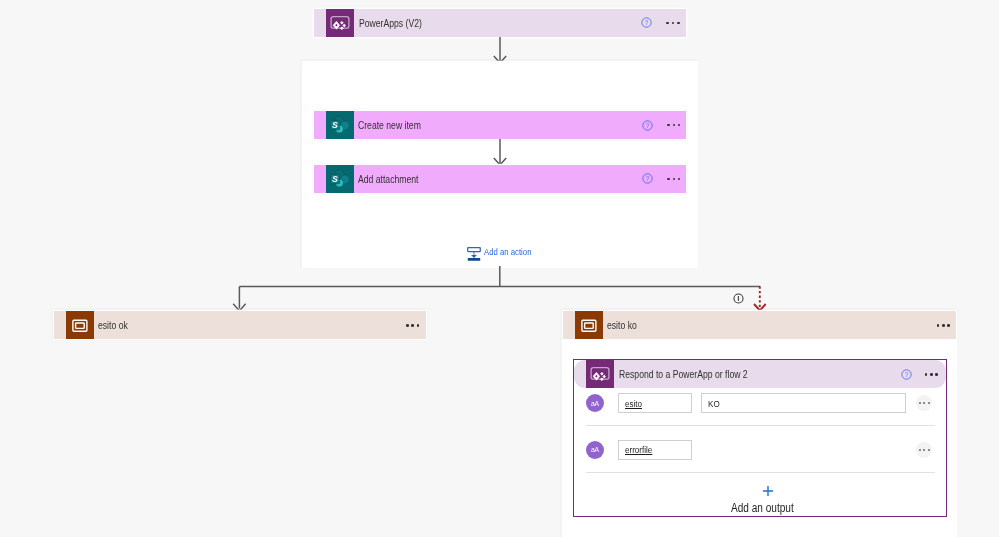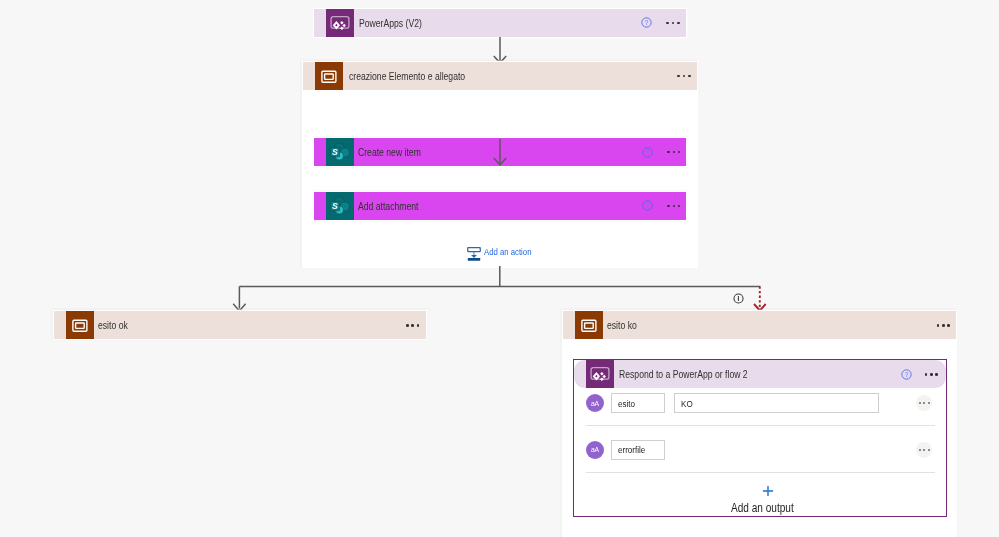--- a/index.html
+++ b/index.html
@@ -27,21 +27,21 @@
   .node-trigger .helpwrap{margin-right:14.5px;}
 
   
   .scope-box{position:absolute;background:#ffffff;box-sizing:border-box;
              box-shadow:0 0 0 1.3px #ffffff, 0 0 2.4px 1.3px rgba(0,0,0,0.10);}
   .scope-box:not(.ok):not(.ko){left:303px;top:62px;width:394px;height:204.5px;}
   .scope-head{left:0;top:0;width:100%;height:28px;background:#EDE0DA;}
   .scope-head .card-title{margin-left:6px;}
   .scope-head .card-right{right:6.5px;}
 
-  .node-action{left:11.1px;width:372.4px;height:27.7px;background:#d946ef;box-shadow:0 0 0 1.2px #ffffff, 0 0 2px 1.2px rgba(0,0,0,0.09);margin-top:27px;}
+  .node-action{left:11.1px;width:372.4px;height:27.7px;background:#f0abfc;box-shadow:0 0 0 1.2px #ffffff, 0 0 2px 1.2px rgba(0,0,0,0.09);}
   .node-action .card-title{margin-left:4.3px;}
   .node-action .card-right{right:6px;}
   .node-action .helpwrap{margin-right:14.5px;}
   .a1{top:49.2px;}
   .a2{top:103.1px;}
 
   .add-action{position:absolute;left:164px;top:185px;display:flex;align-items:flex-start;}
   .add-action-ic{display:flex;align-items:center;}
   .add-action-tx{font-size:9.3px;color:#2566E0;margin-left:2.5px;transform:scaleX(0.835);transform-origin:left center;}
 
@@ -60,21 +60,21 @@
   .respond-head .helpwrap{margin-right:13px;}
 
   .out-row{position:absolute;left:0;right:0;height:20px;display:flex;align-items:center;}
   .out-row.r1{top:32.9px;}
   .out-row.r2{top:79.5px;}
   .avatar{width:18px;height:18px;border-radius:50%;background:#9063cd;color:#ffffff;font-size:6.8px;
           display:flex;align-items:center;justify-content:center;margin-left:11.6px;letter-spacing:-0.3px;}
   .fld{box-sizing:border-box;height:19.6px;border:1px solid #cfcfcf;background:#fff;font-size:9.6px;color:#201f1e;
        display:flex;align-items:center;padding-left:6.4px;white-space:nowrap;overflow:hidden;}
   .ftx{display:inline-block;transform:scaleX(0.84);transform-origin:left center;white-space:nowrap;}
-  .fld.k{margin-left:7px;width:54px;}
+  .fld.k{margin-left:14px;width:74px;text-decoration:underline;}
   .fld.v{margin-left:9.1px;width:204.9px;}
   .rowdots{position:absolute;right:13.9px;width:16px;height:16px;border-radius:50%;background:#f4f3f2;
            display:flex;align-items:center;justify-content:center;gap:2.85px;}
   .rowdots i{width:1.9px;height:1.9px;border-radius:50%;background:#6d6b69;display:block;}
   .row-sep{position:absolute;left:11.5px;right:11.5px;height:1px;background:#e3e1df;}
   .row-sep.s1{top:65.2px;}
   .row-sep.s2{top:111.3px;}
 
   .add-output{position:absolute;left:0;right:0;top:124px;display:flex;align-items:center;height:22px;padding-left:14.8px;flex-direction:column;}
   .add-output-tx{font-size:12px;color:#201f1e;margin-left:2.5px;transform:scaleX(0.84) translateY(-1.5px);transform-origin:left center;}
@@ -134,35 +134,20 @@
         </span>
     </div>
   </div>
 
   <svg class="abs conn-1" width="24" height="30" style="left:487.8px;top:36.3px;">
     <path d="M12 1 L12 25.5" stroke="#5a5a5a" stroke-width="1.5" fill="none"></path>
     <path d="M5.8 19.9 L12 26.8 L18.2 19.9" stroke="#5a5a5a" stroke-width="1.5" fill="none" stroke-linecap="butt"></path>
   </svg>
 
   <div class="scope-box">
-    <div class="card scope-head">
-      <div class="card-icon brand-scope">
-        <svg width="28" height="28">
-            <use href="#ic-scope"></use>
-          </svg>
-      </div>
-      <div class="card-title">creazione Elemento e allegato</div>
-      <div class="card-right">
-        <span class="dots">
-            <i></i>
-            <i></i>
-            <i></i>
-          </span>
-      </div>
-    </div>
 
     <div class="card node-action a1">
       <div class="card-icon brand-sp">
         <svg width="28" height="28">
             <use href="#ic-sharepoint"></use>
           </svg>
       </div>
       <div class="card-title">Create new item</div>
       <div class="card-right">
         <span class="helpwrap">

